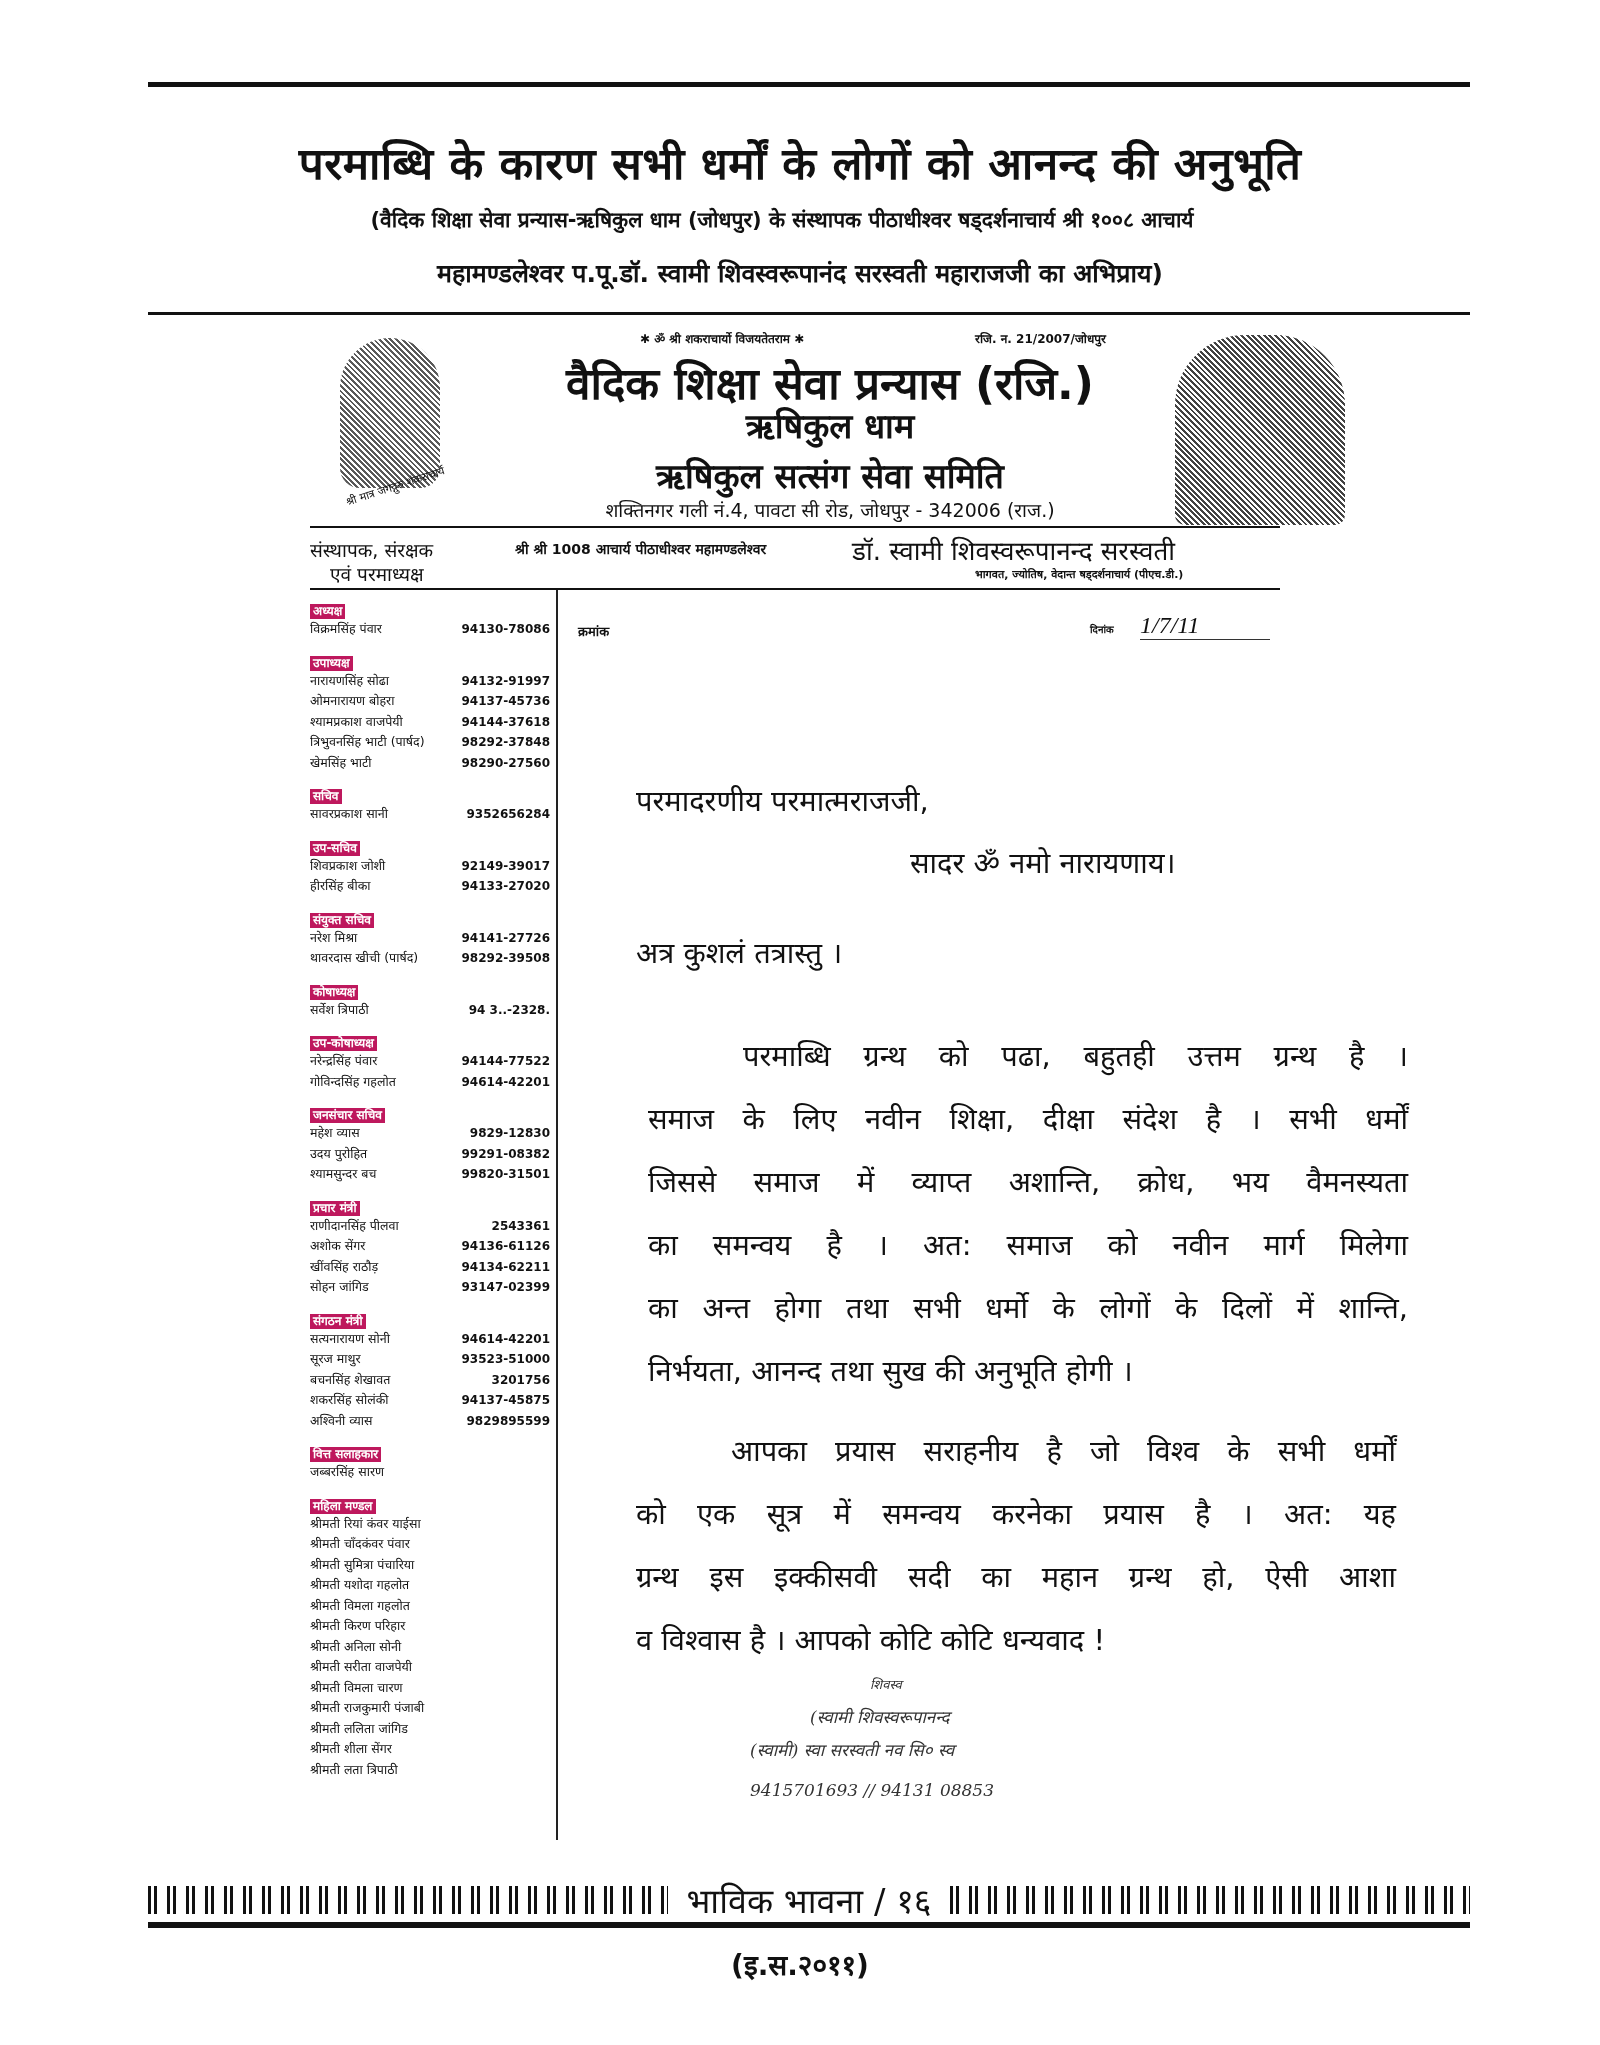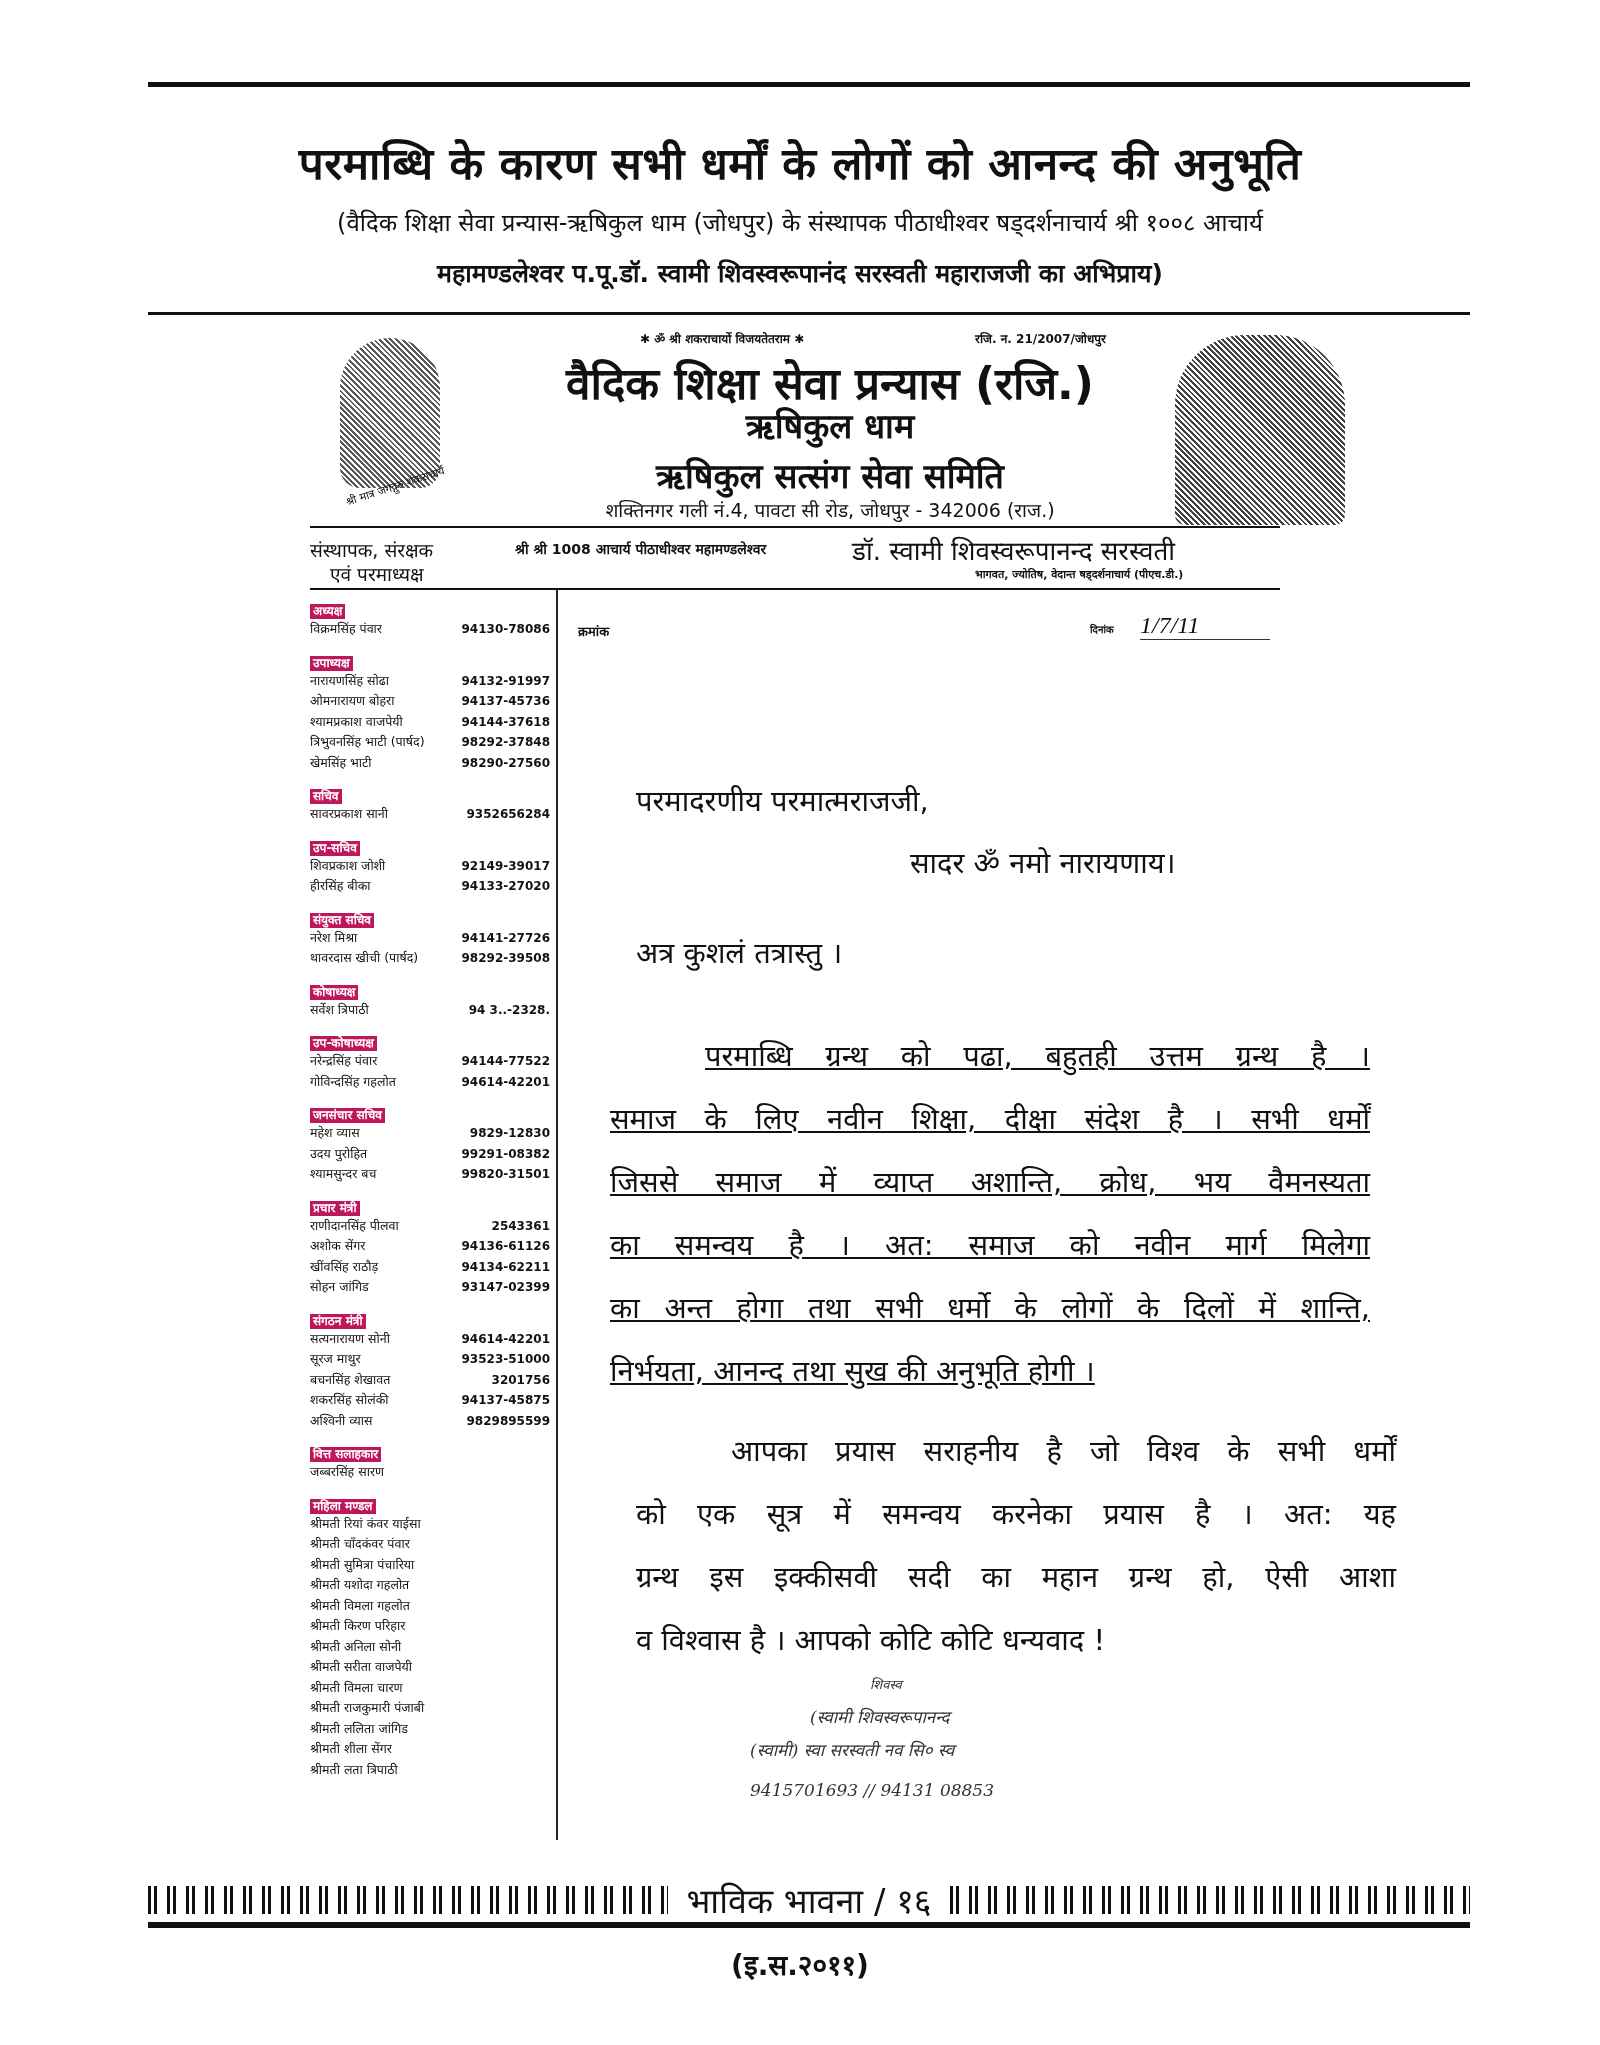--- a/index.html
+++ b/index.html
@@ -1,21 +1,21 @@
 <!DOCTYPE html>
 <html><head>
 <meta charset="utf-8">
 <style>
   html, body { margin:0; padding:0; background:#ffffff; }
   body { width:1600px; height:2045px; position:relative; overflow:hidden; color:#111; font-family:"DejaVu Sans", sans-serif; }
   .abs { position:absolute; }
   .rule-thick { position:absolute; background:#111; }
   .center { text-align:center; }
   #title { left:150px; top:132px; width:1300px; font-size:44px; font-weight:bold; letter-spacing:0.5px; }
-  #subtitle1 { left:150px; top:205px; width:1300px; font-size:24px; font-weight:normal; }
+  #subtitle1 { left:132px; top:205px; width:1300px; font-size:21px; font-weight:bold; }
   #subtitle2 { left:150px; top:255px; width:1300px; font-size:25px; font-weight:bold; }
 
   
   .photo { position:absolute; background:
       repeating-linear-gradient(45deg,#222 0 2px,#fff 2px 4px),
       repeating-linear-gradient(-45deg,#444 0 1px,transparent 1px 3px); }
   #left-photo { left:340px; top:338px; width:100px; height:150px; border-radius:50px 50px 20px 20px; opacity:0.75; }
   #left-photo-caption { left:305px; top:478px; width:180px; font-size:11px; transform:rotate(-18deg); }
   #right-photo { left:1175px; top:335px; width:170px; height:190px; border-radius:70px 70px 10px 10px; opacity:0.85; }
   #tagline { left:640px; top:330px; font-size:12px; font-weight:bold; }
@@ -226,21 +226,21 @@
   </div>
 <div class="abs" id="col-divider"></div>
 
 <div class="abs" id="kramank">क्रमांक</div>
 <div class="abs" id="dinank-label">दिनांक</div>
 <div class="abs" id="dinank-value">1/7/11</div>
 
 <div class="body-line" id="salutation">परमादरणीय परमात्मराजजी,</div>
 <div class="body-line" id="greeting">सादर ॐ नमो नारायणाय।</div>
 <div class="body-line" id="kushal">अत्र कुशलं तत्रास्तु ।</div>
-<div class="abs para" id="para1" style="left:610px;text-decoration:underline;">
+<div class="abs para" id="para1" style="left:648px;">
     <p class="first">परमाब्धि ग्रन्थ को पढा, बहुतही उत्तम ग्रन्थ है ।</p>
     <p>समाज के लिए नवीन शिक्षा, दीक्षा संदेश है । सभी धर्मों</p>
     <p>जिससे समाज में व्याप्त अशान्ति, क्रोध, भय वैमनस्यता</p>
     <p>का समन्वय है । अत: समाज को नवीन मार्ग मिलेगा</p>
     <p>का अन्त होगा तथा सभी धर्मो के लोगों के दिलों में शान्ति,</p>
     <p class=" last">निर्भयता, आनन्द तथा सुख की अनुभूति होगी ।</p>
   </div>
 <div class="abs para" id="para2" style="left:636px;">
     <p class="first">आपका प्रयास सराहनीय है जो विश्व के सभी धर्मों</p>
     <p>को एक सूत्र में समन्वय करनेका प्रयास है । अत: यह</p>

